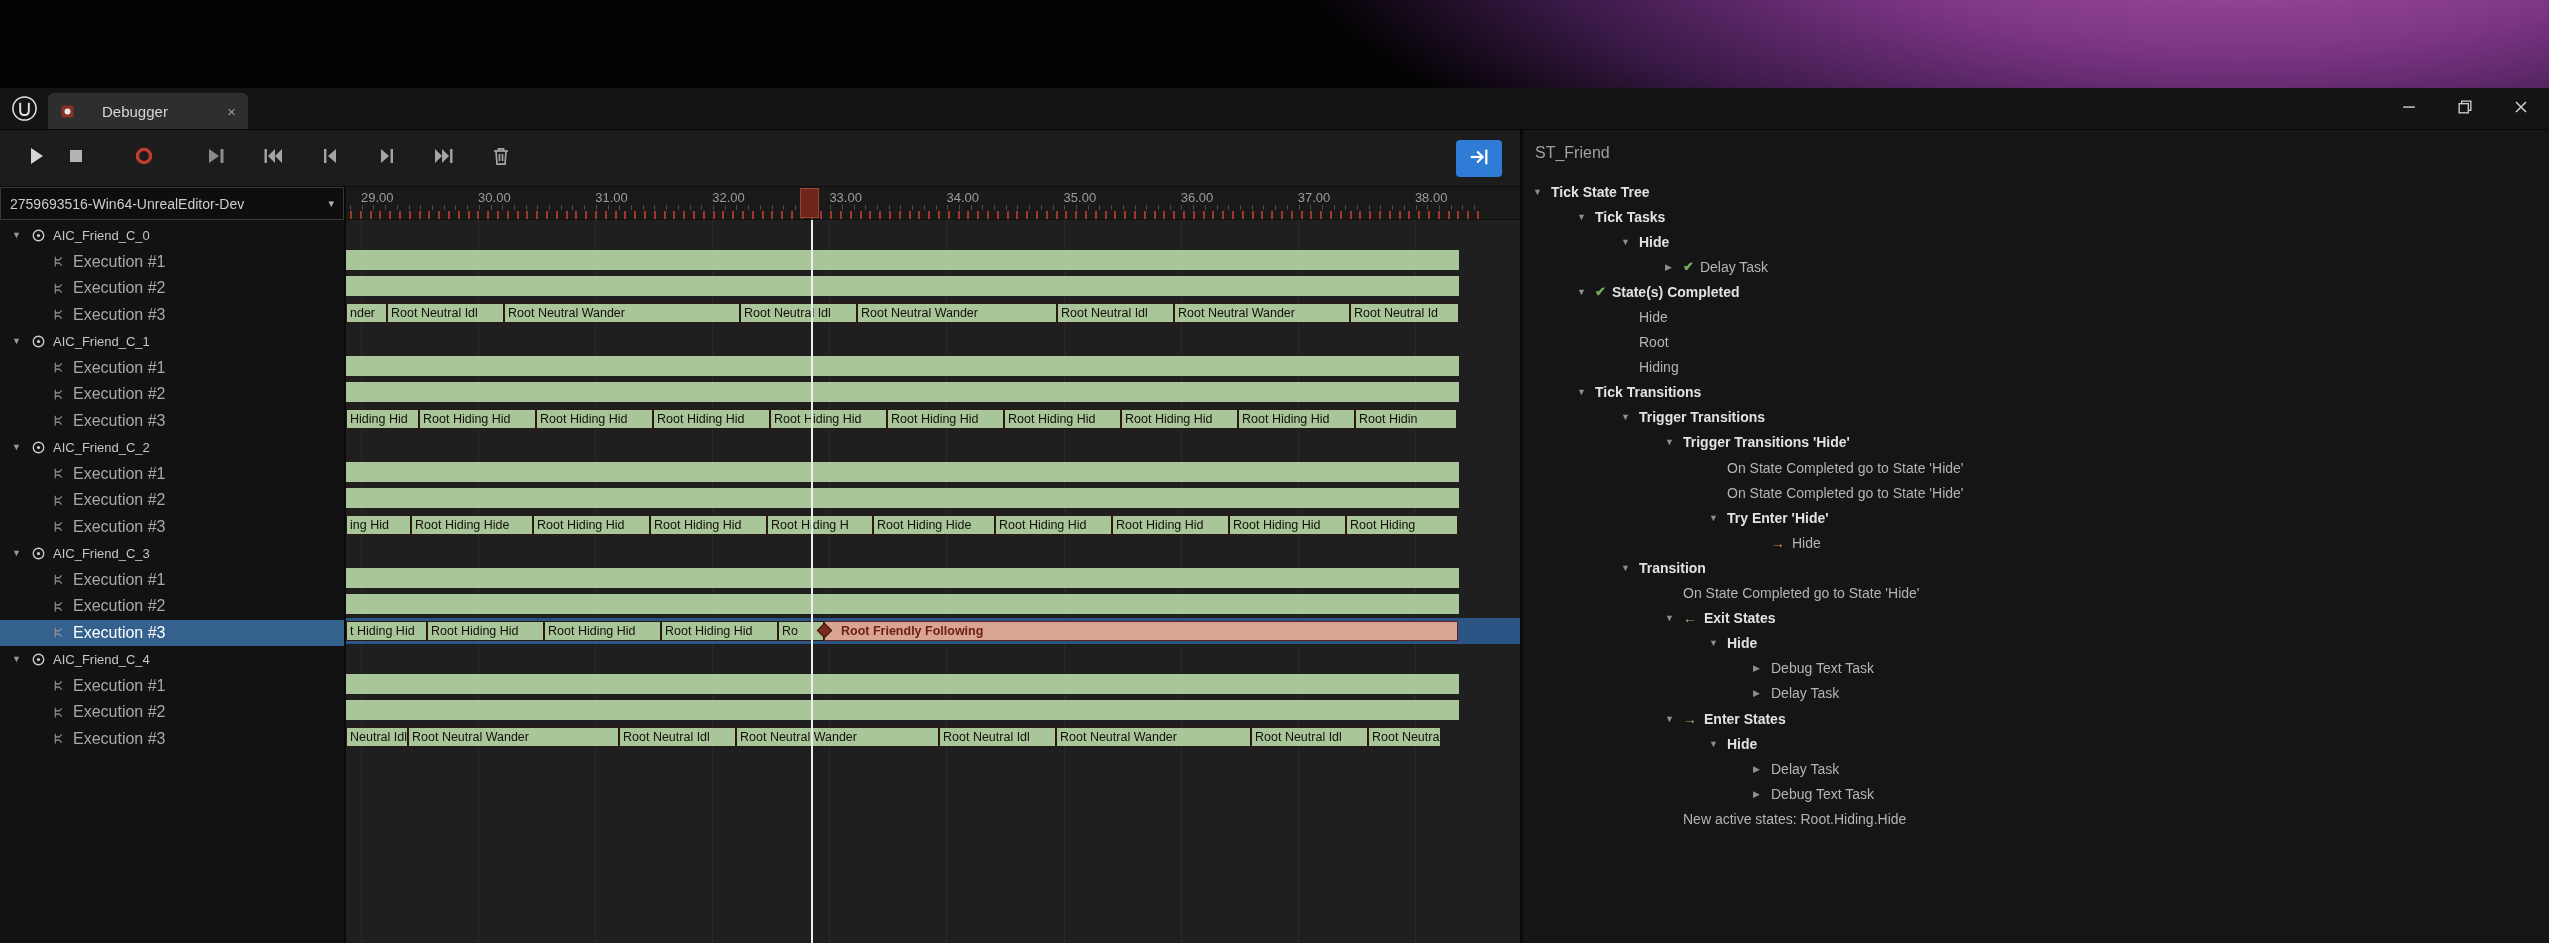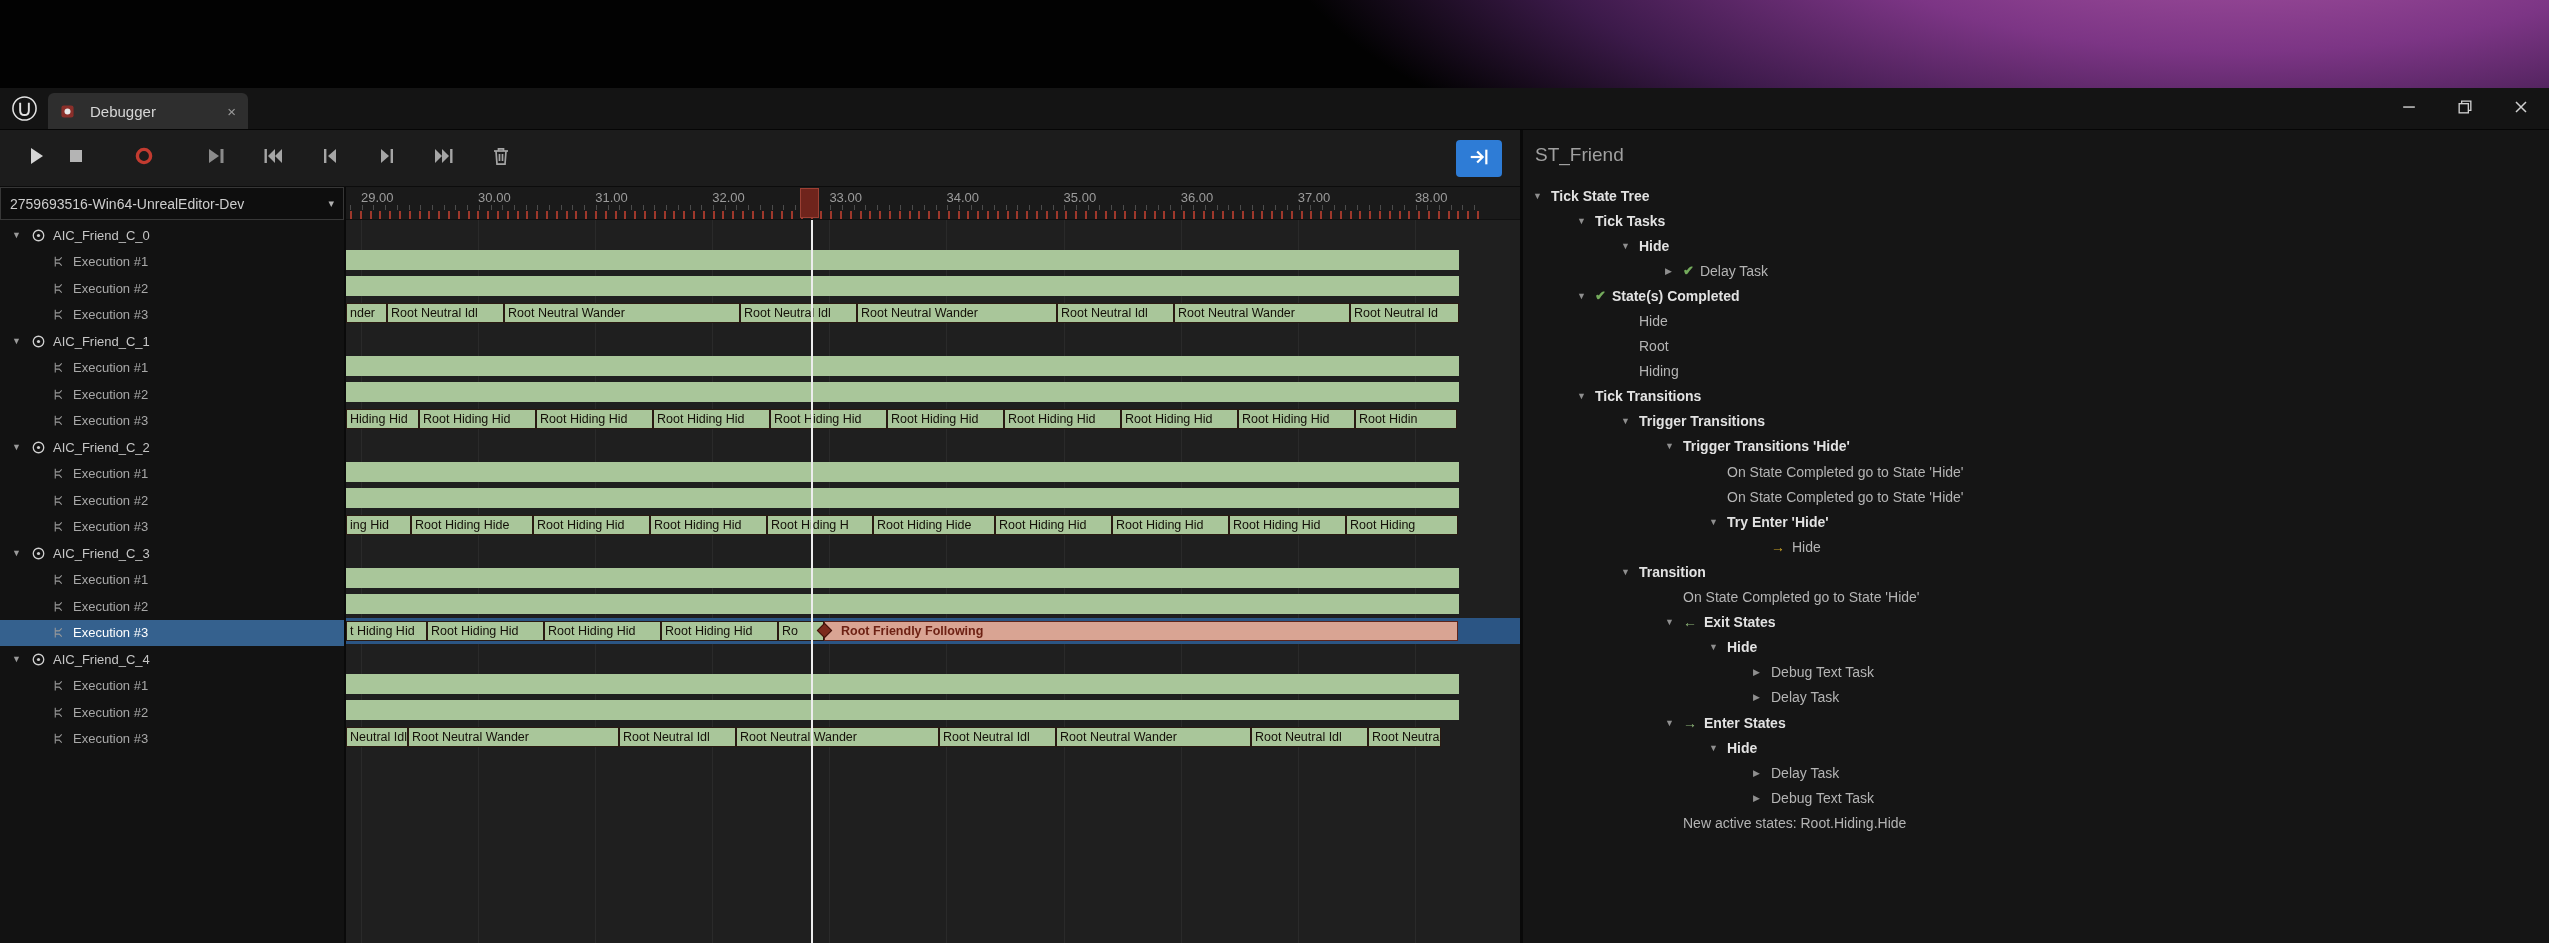--- a/index.html
+++ b/index.html
@@ -11,21 +11,21 @@
     background: radial-gradient(1250px 430px at 88% -10%, #b25ca8 0%, #7c3585 34%, #3c1a4a 58%, rgba(8,2,12,0) 78%), #020202; }
 
   .window { position:absolute; left:0; top:88px; width:2549px; height:855px;
     background:#161616; display:flex; flex-direction:column; }
 
   
   .titlebar { flex:0 0 42px; height:42px; background:#141414; display:flex; align-items:stretch; border-bottom:1px solid #060606; }
   .logo { width:48px; display:flex; align-items:center; justify-content:center; }
   .logo svg { width:27px; height:27px; }
   .tab { margin-top:5px; width:200px; background:#2e2e2e; border-radius:6px 6px 0 0;
-    display:flex; align-items:center; gap:15px; padding:0 12px; color:#d6d6d6; font-size:15px; }
+    display:flex; align-items:center; gap:27px; padding:0 12px; color:#d6d6d6; font-size:15px; }
   .tab-icon svg { width:15px; height:15px; display:block; }
   .tab-close { margin-left:auto; color:#9a9a9a; font-size:15px; line-height:1; cursor:default; }
   .win-controls { margin-left:auto; display:flex; }
   .wbtn { width:56px; height:42px; display:flex; align-items:center; justify-content:center; }
   .wbtn svg { width:20px; height:20px; }
 
   
   .window-body { flex:1; display:flex; min-height:0; }
   .left-col { flex:0 0 1520px; width:1520px; display:flex; flex-direction:column; background:#fdba74; min-height:0; }
   .right-panel { flex:1; background:#151515; border-left:3px solid #090909; overflow:hidden; }
@@ -48,21 +48,21 @@
 
   
   .tree-panel { flex:0 0 346px; width:346px; background:#121212; border-right:2px solid #0a0a0a;
     display:flex; flex-direction:column; overflow:hidden; }
   .session-dropdown { flex:0 0 33px; height:33px; background:#0e0e0e; border:1px solid #373737;
     display:flex; align-items:center; gap:6px; padding:0 9px; color:#cdcdcd; font-size:14px; white-space:nowrap; overflow:hidden; }
   .dd-chevron { margin-left:auto; color:#b0b0b0; font-size:11px; }
   .session-tree { margin-top:2px; }
   .trow-left { height:26.5px; display:flex; align-items:center; white-space:nowrap; overflow:hidden; }
   .trow-left.group { padding-left:12px; gap:7px; color:#c6c6c6; font-size:13px; }
-  .trow-left.exec { padding-left:52px; gap:8px; color:#a8a8a8; font-size:13px; }
+  .trow-left.exec { padding-left:52px; gap:8px; color:#a8a8a8; font-size:16px; }
   .trow-left.sel { background:#35618e; color:#ffffff; }
   .expander { font-size:9px; color:#9a9a9a; width:12px; flex:0 0 12px; }
   .gicon svg { width:15px; height:15px; display:block; }
   .eicon svg { width:13px; height:13px; display:block; }
 
   
   .timeline-panel { flex:1; position:relative; background:#1f1f1f; overflow:hidden; }
   .ruler { position:absolute; left:0; top:0; right:0; height:33px; background:#1a1a1a; border-bottom:1px solid #101010; z-index:4; }
   .tick-label { position:absolute; top:3px; font-size:13px; color:#9c9c9c; }
   .ticks-minor { position:absolute; left:4px; top:18px; width:1130px; height:5px;
@@ -81,21 +81,21 @@
   .trow .bar.plain { width:1113px; background:#a9c69a; }
   .seg { height:20px; background:#a9c69a; border:1px solid #2a1a12; display:flex; align-items:center;
     overflow:hidden; flex:0 0 auto; position:relative; }
   .seg-label { font-size:12.5px; color:#141008; padding-left:3px; white-space:nowrap; }
   .seg.salmon { background:#d9a493; border-color:#5e241b; overflow:visible; }
   .seg.salmon .seg-label { color:#6d2114; padding-left:16px; font-weight:bold; }
   .diamond { position:absolute; left:-6px; top:3.5px; width:11px; height:11px; background:#7c2a1c;
     border:1px solid #40120a; transform:rotate(45deg); z-index:3; }
 
   
-  .rp-header { padding:14px 0 0 12px; color:#a0a0a0; font-size:19px; }
+  .rp-header { padding:14px 0 0 12px; color:#a0a0a0; font-size:16px; }
   .rp-tree { margin-top:17px; }
   .rp-row { height:25.1px; display:flex; align-items:center; font-size:14px; color:#b4b4b4; white-space:nowrap; }
   .rp-row.bold { color:#e2e2e2; font-weight:bold; }
   .rp-exp { width:18px; flex:0 0 18px; font-size:9px; color:#8f8f8f; font-weight:normal; }
   .rp-check { color:#74ab5c; font-size:13px; margin-right:6px; font-weight:bold; }
   .rp-arrow { margin-right:7px; font-weight:bold; }
   .rp-arrow.gold { color:#c9a227; }
   .rp-arrow.green { color:#8fb879; }
 </style>
 </head>

